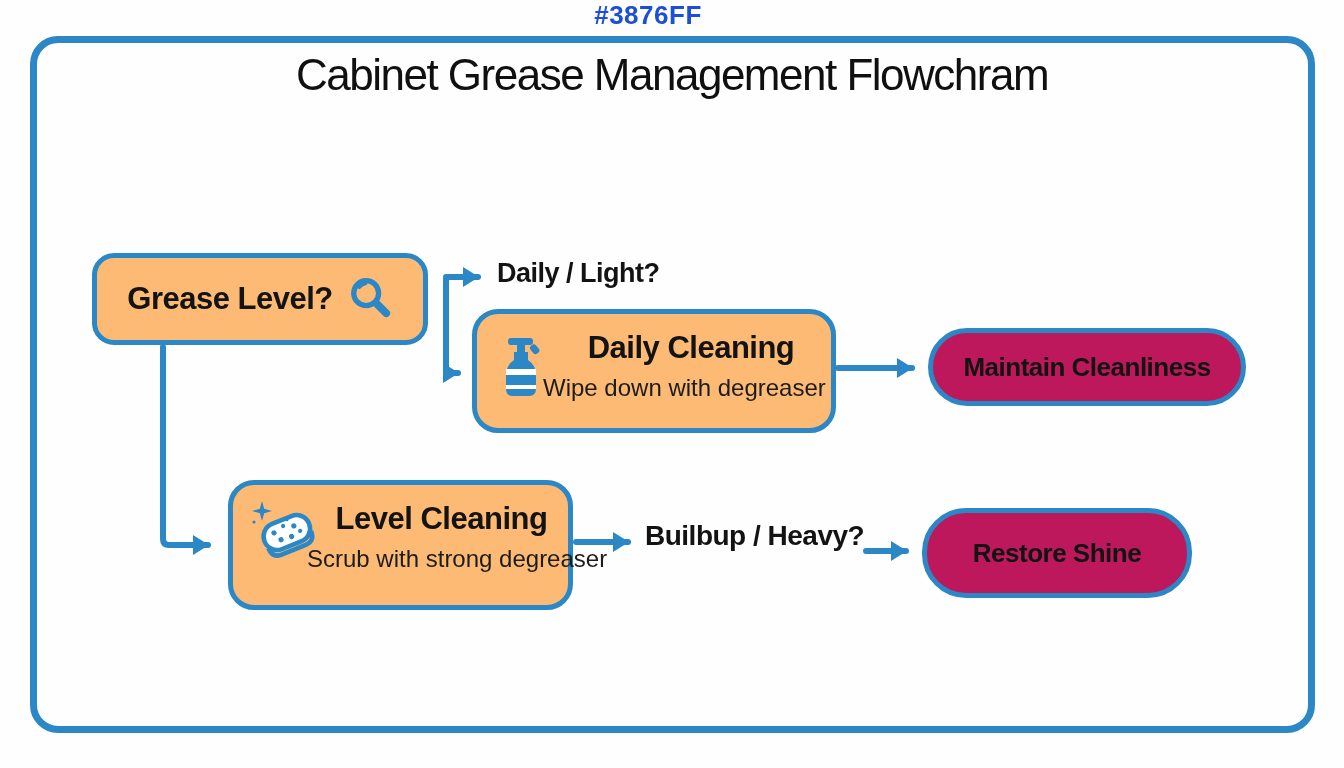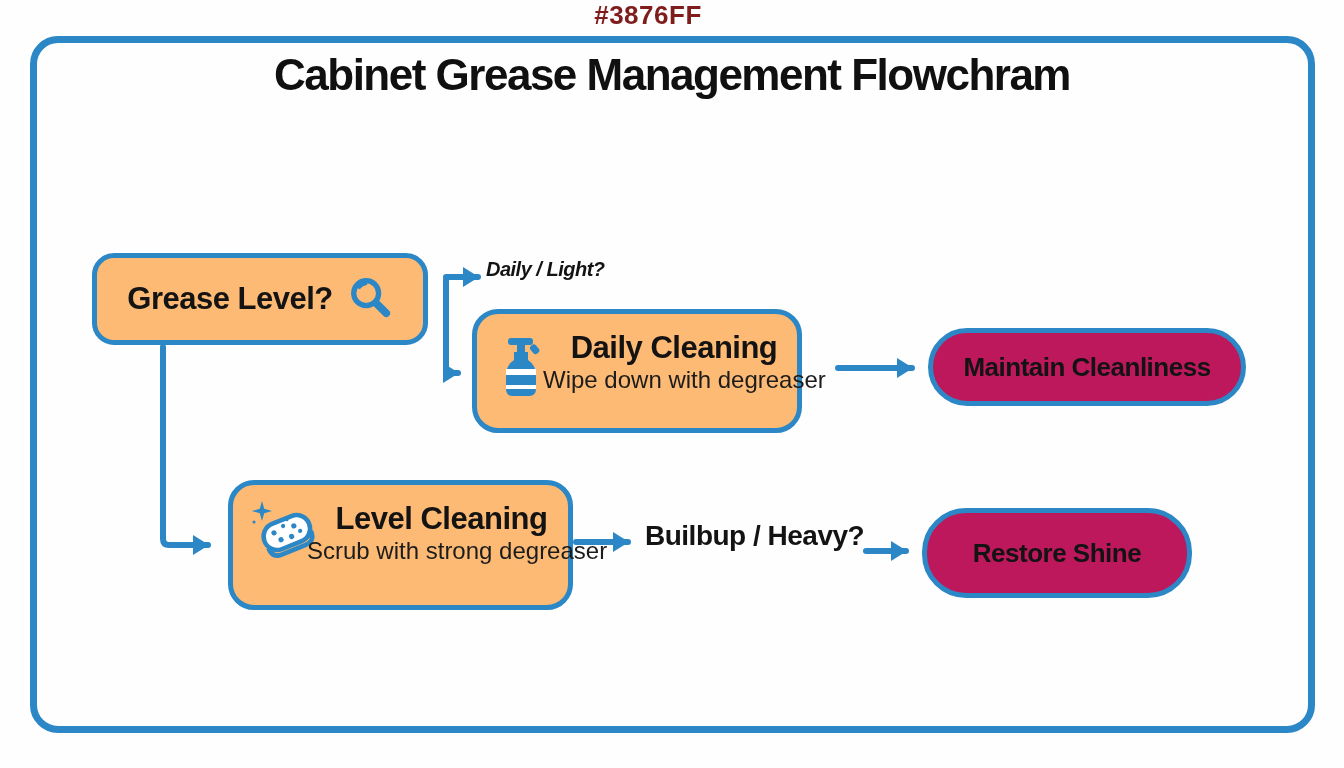--- a/index.html
+++ b/index.html
@@ -2,57 +2,57 @@
 <html><head>
 <meta charset="utf-8">
 <style>
   html,body{margin:0;padding:0;background:#ffffff;}
   .stage{
     position:relative;width:1344px;height:768px;overflow:hidden;
     background:#fefefe;font-family:"Liberation Sans",sans-serif;color:#141414;
   }
   .color-label{
     position:absolute;top:0;left:0;width:1296px;text-align:center;
-    font-size:26px;font-weight:bold;color:#7f1d1d;letter-spacing:0.5px;
+    font-size:26px;font-weight:bold;color:#1d4ed8;letter-spacing:0.5px;
   }
   .frame{
     position:absolute;left:30px;top:36px;width:1271px;height:683px;
     border:7px solid #2b87c5;border-radius:28px;background:transparent;
   }
   .page-title{
     position:absolute;left:0;right:0;top:50px;text-align:center;
-    font-size:44px;font-weight:bold;color:#101010;letter-spacing:-1.5px;
+    font-size:44px;font-weight:normal;color:#101010;letter-spacing:-1.5px;
   }
   .node{
     position:absolute;background:#fdba74;border:5px solid #2b87c5;box-sizing:border-box;
   }
   .grease-node{
     left:92px;top:253px;width:336px;height:92px;border-radius:22px;
     display:flex;align-items:center;justify-content:center;gap:14px;
   }
   .grease-label{font-size:31px;font-weight:bold;letter-spacing:-0.5px;}
   .branch-label{
     position:absolute;font-weight:bold;color:#131313;letter-spacing:-0.5px;
   }
-  .branch-daily{left:486px;top:258px;font-size:20px;font-style:italic;}
+  .branch-daily{left:497px;top:258px;font-size:27px;}
   .branch-deep{left:645px;top:520px;font-size:28px;}
   .proc-node{border-radius:26px;}
-  .daily-node{left:472px;top:309px;width:330px;height:124px;}
+  .daily-node{left:472px;top:309px;width:364px;height:124px;}
   .deep-node{left:228px;top:480px;width:345px;height:130px;}
   .proc-icon{position:absolute;}
   .daily-icon{left:24px;top:22px;}
   .deep-icon{left:16px;top:10px;}
   .proc-text{position:absolute;left:84px;right:10px;top:0;bottom:0;}
   .deep-node .proc-text{left:92px;}
   .proc-title{
     margin-top:16px;font-size:31px;font-weight:bold;color:#131313;letter-spacing:-0.5px;
     text-align:center;
   }
   .proc-sub{
-    font-size:24px;font-weight:normal;color:#1c1c1c;
+    margin-top:8px;font-size:24px;font-weight:normal;color:#1c1c1c;
     text-align:left;white-space:nowrap;margin-left:-18px;
   }
   .pill{
     position:absolute;border:5px solid #2b87c5;border-radius:44px;background:#be185d;
     box-sizing:border-box;display:flex;align-items:center;justify-content:center;
   }
   .maintain-pill{left:928px;top:328px;width:318px;height:78px;}
   .restore-pill{left:922px;top:508px;width:270px;height:90px;}
   .pill-label{font-size:26px;font-weight:bold;color:#131313;letter-spacing:-0.5px;}
   .connectors{position:absolute;left:0;top:0;pointer-events:none;}

